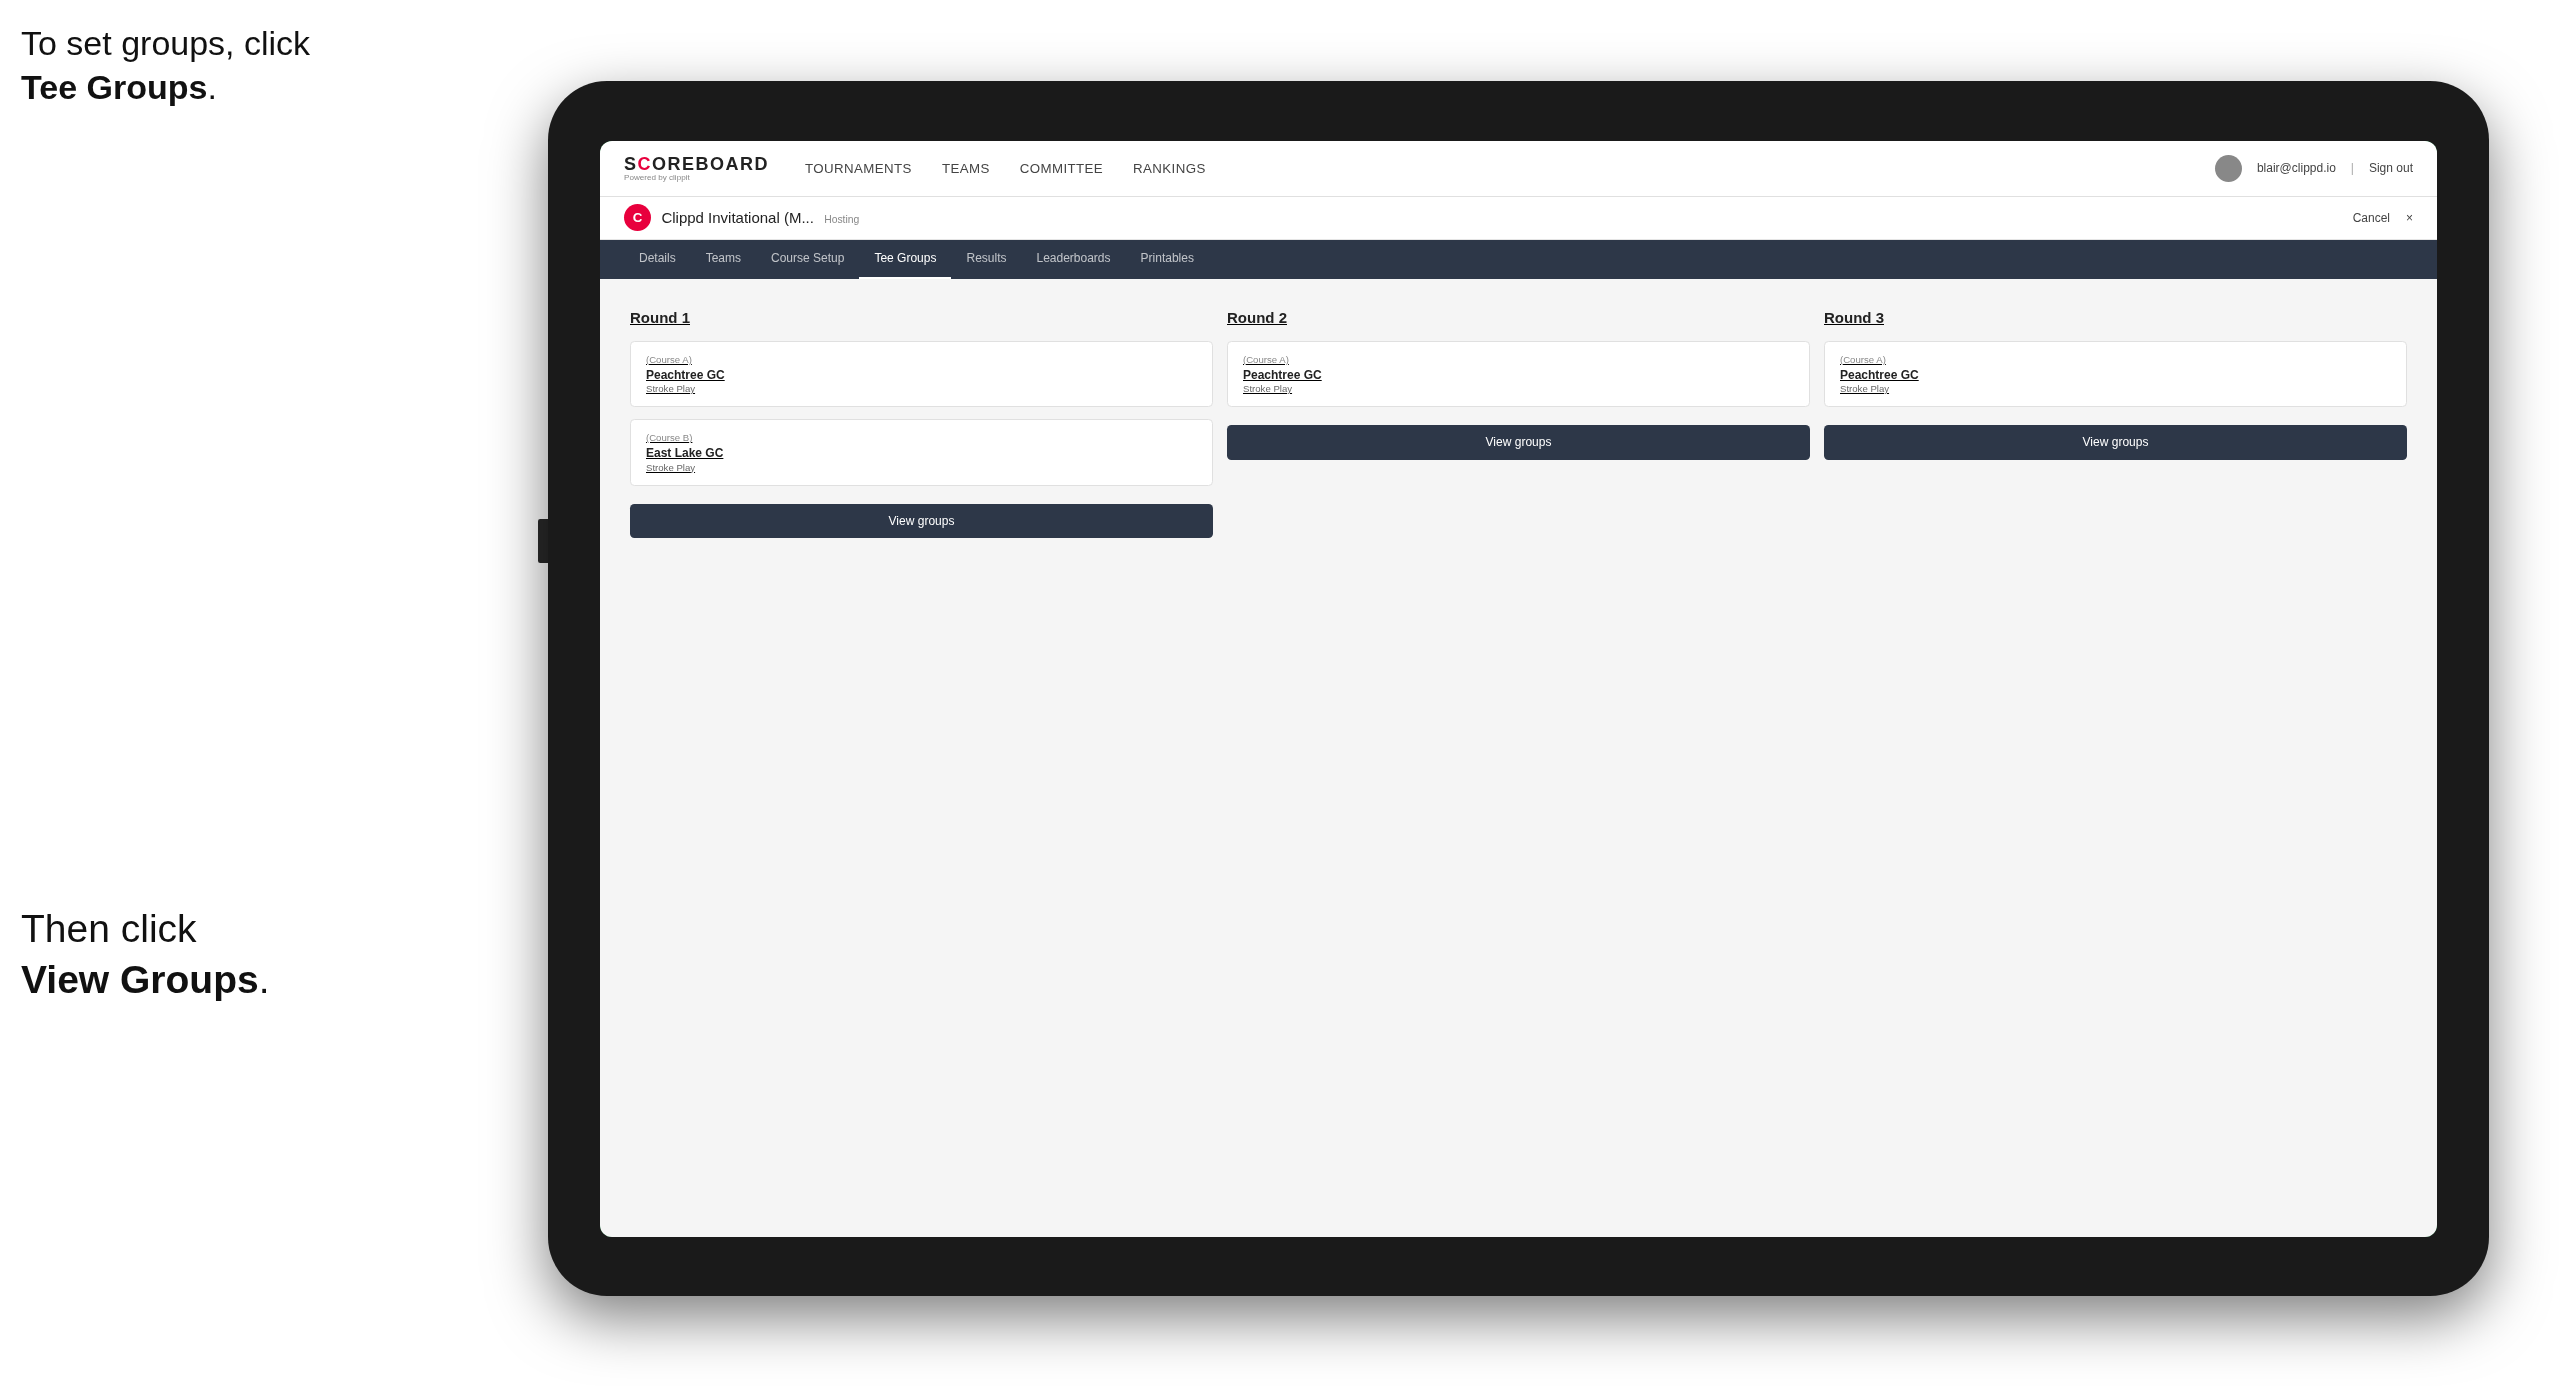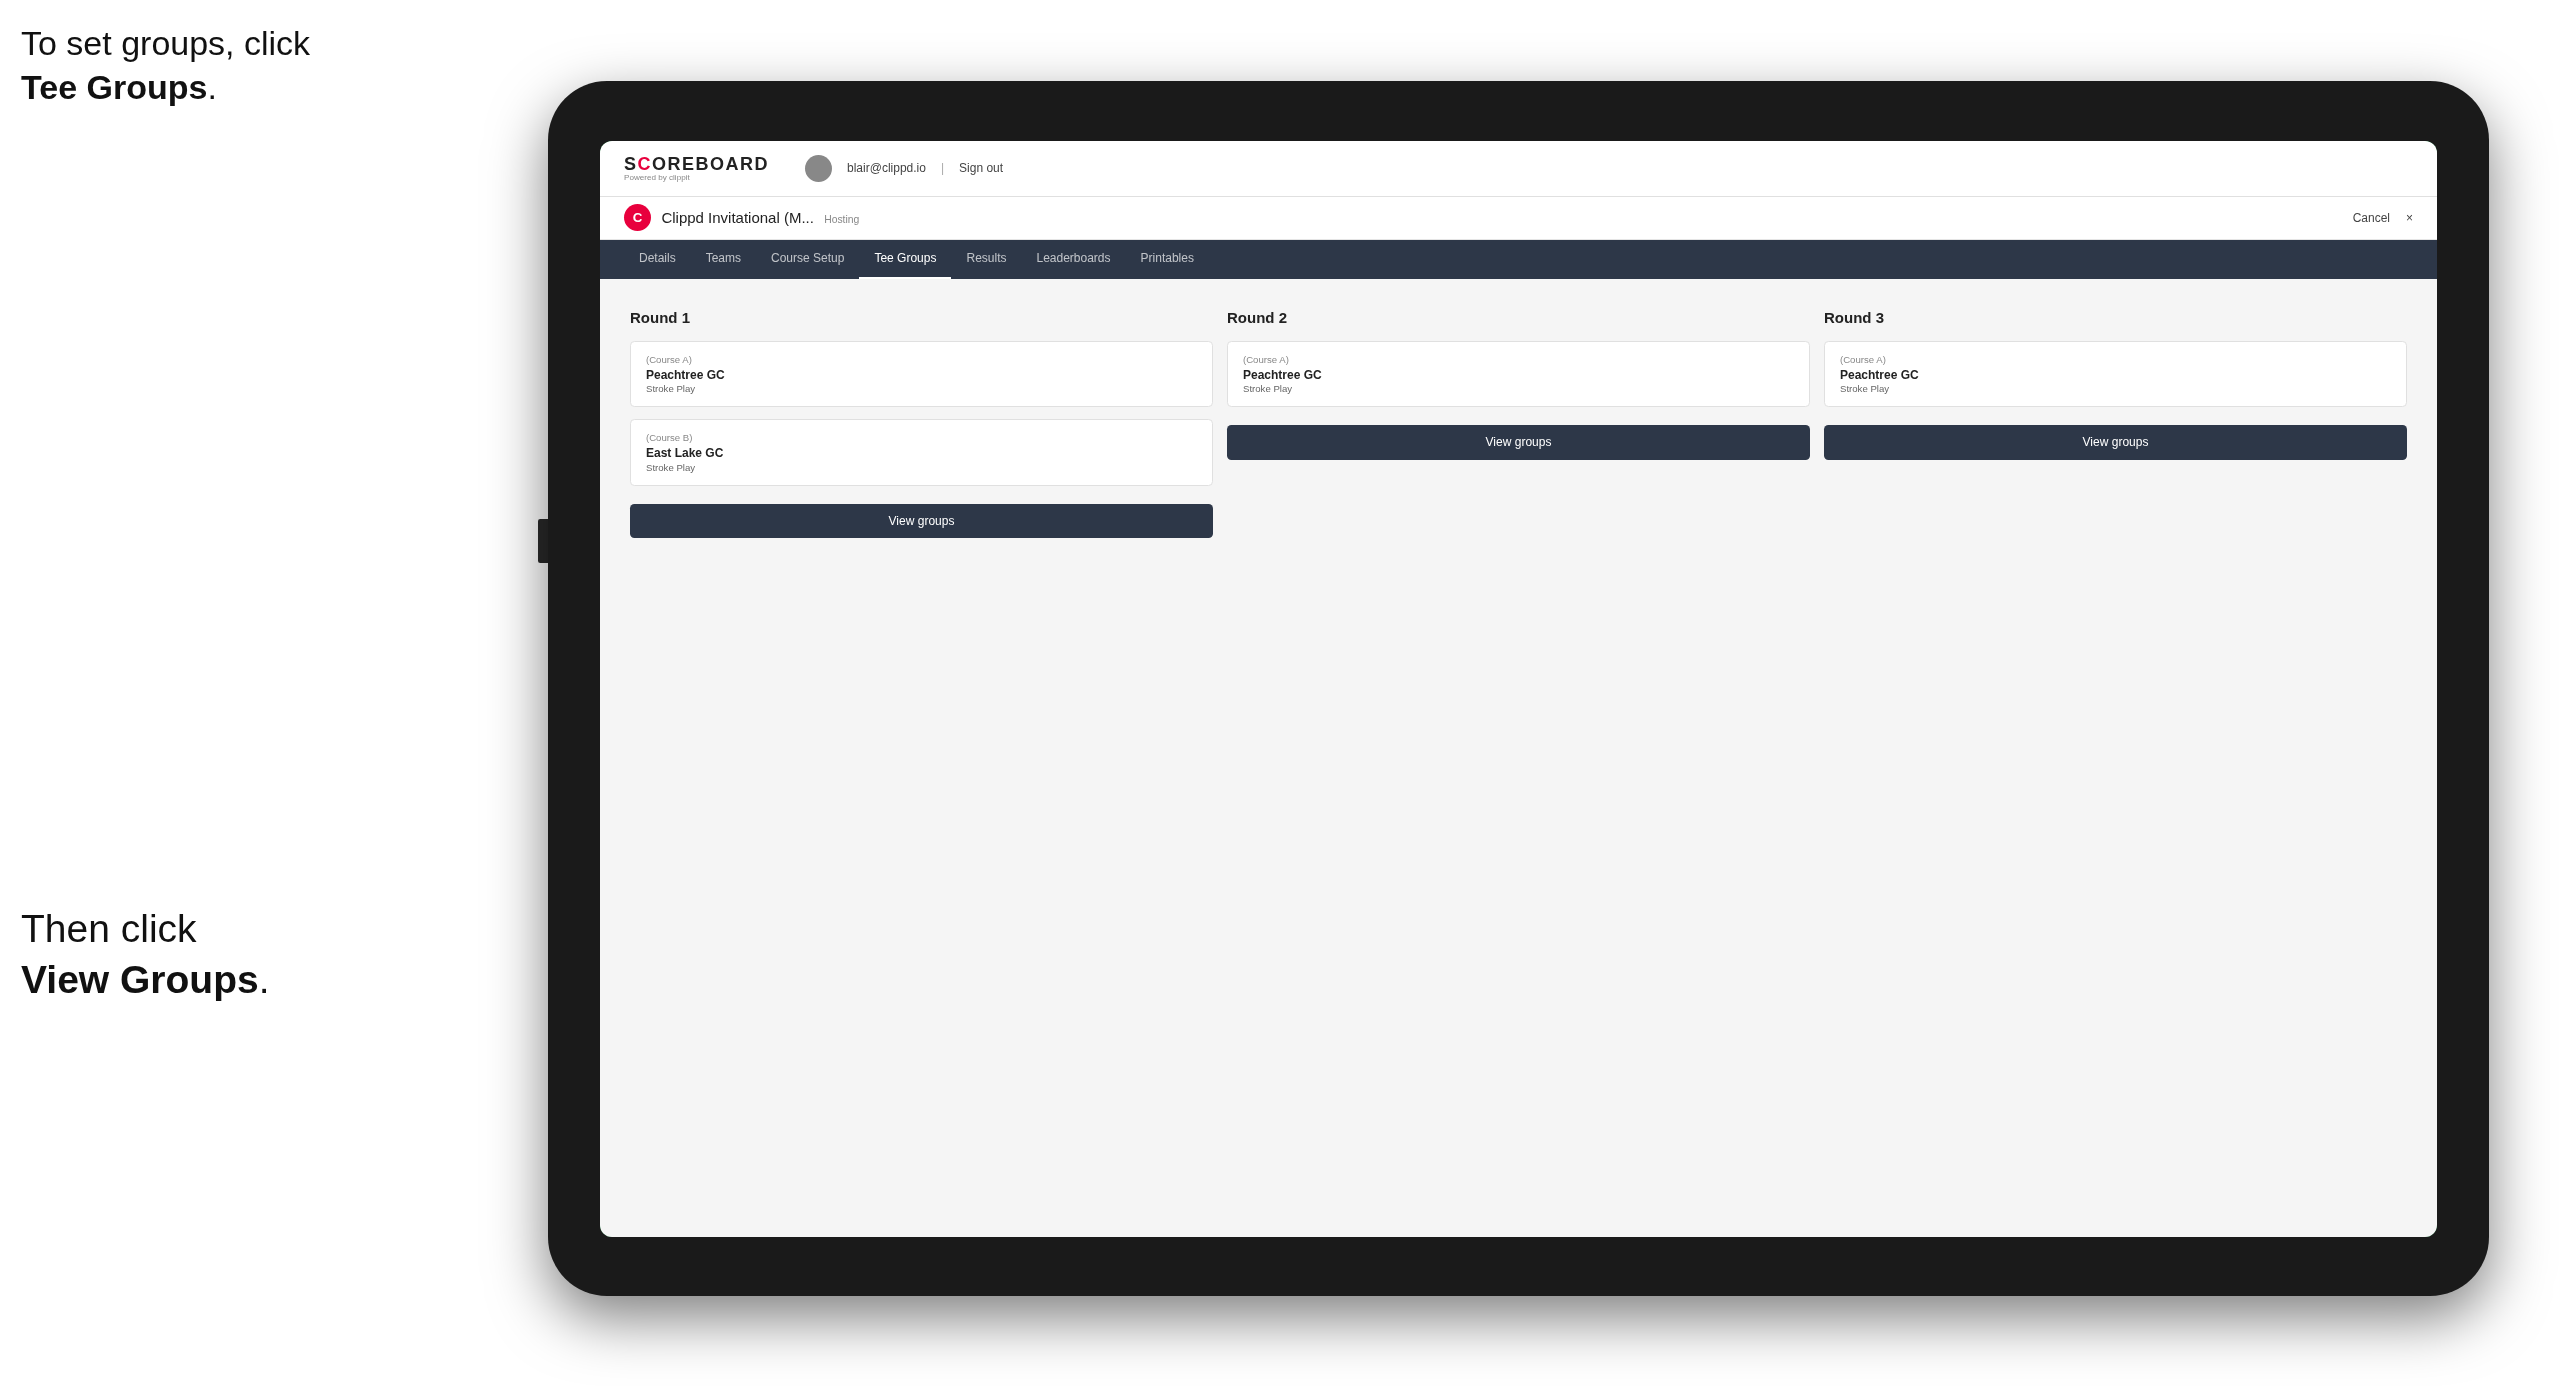--- a/index.html
+++ b/index.html
@@ -199,20 +199,21 @@
       flex: 1;
       background: #f5f5f5;
       padding: 30px 30px;
       overflow-y: auto;
     }
 
     .rounds-grid {
       display: grid;
       grid-template-columns: repeat(3, 1fr);
       gap: 14px;
+      text-decoration: underline;
     }
 
     .round-column {
       background: transparent;
     }
 
     .round-title {
       font-size: 15px;
       font-weight: 600;
       color: #222;
@@ -321,20 +322,26 @@
 
 <div class="tablet-frame">
   <div class="tablet-screen">
 
     <div class="top-nav">
       <div class="logo-area">
         <span class="logo-scoreboard">
           S<span style="color:#e8003d">C</span>OREBOARD
         </span>
         <span class="logo-sub">Powered by clippit</span>
+      </div>
+      <div class="nav-links">
+        <span class="nav-link">TOURNAMENTS</span>
+        <span class="nav-link">TEAMS</span>
+        <span class="nav-link">COMMITTEE</span>
+        <span class="nav-link">RANKINGS</span>
       </div>
       <div class="nav-right">
         <div class="user-avatar"></div>
         <span class="user-email">blair@clippd.io</span>
         <span style="color:#aaa;">|</span>
         <span class="sign-out">Sign out</span>
       </div>
     </div>
 
     <div class="sub-header">

